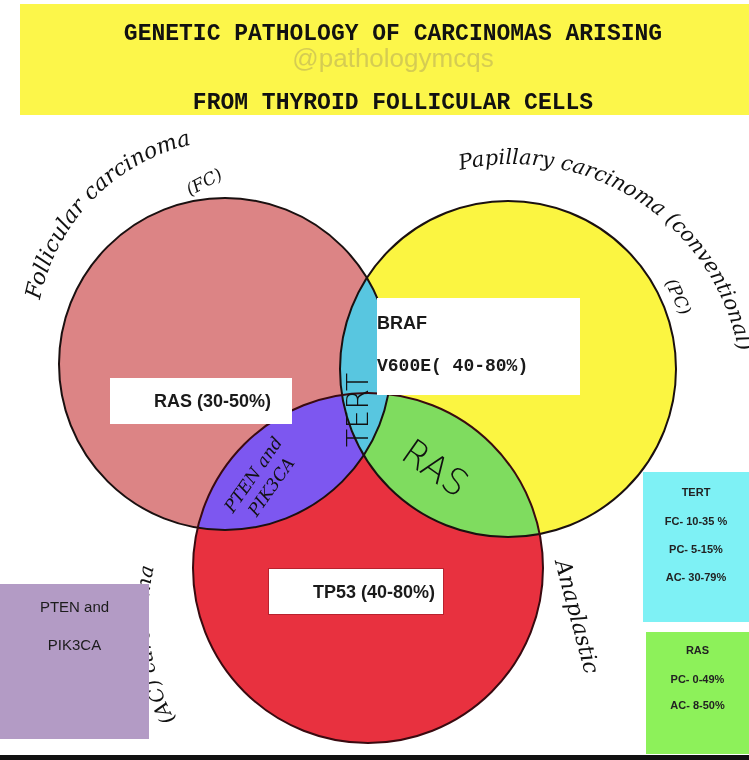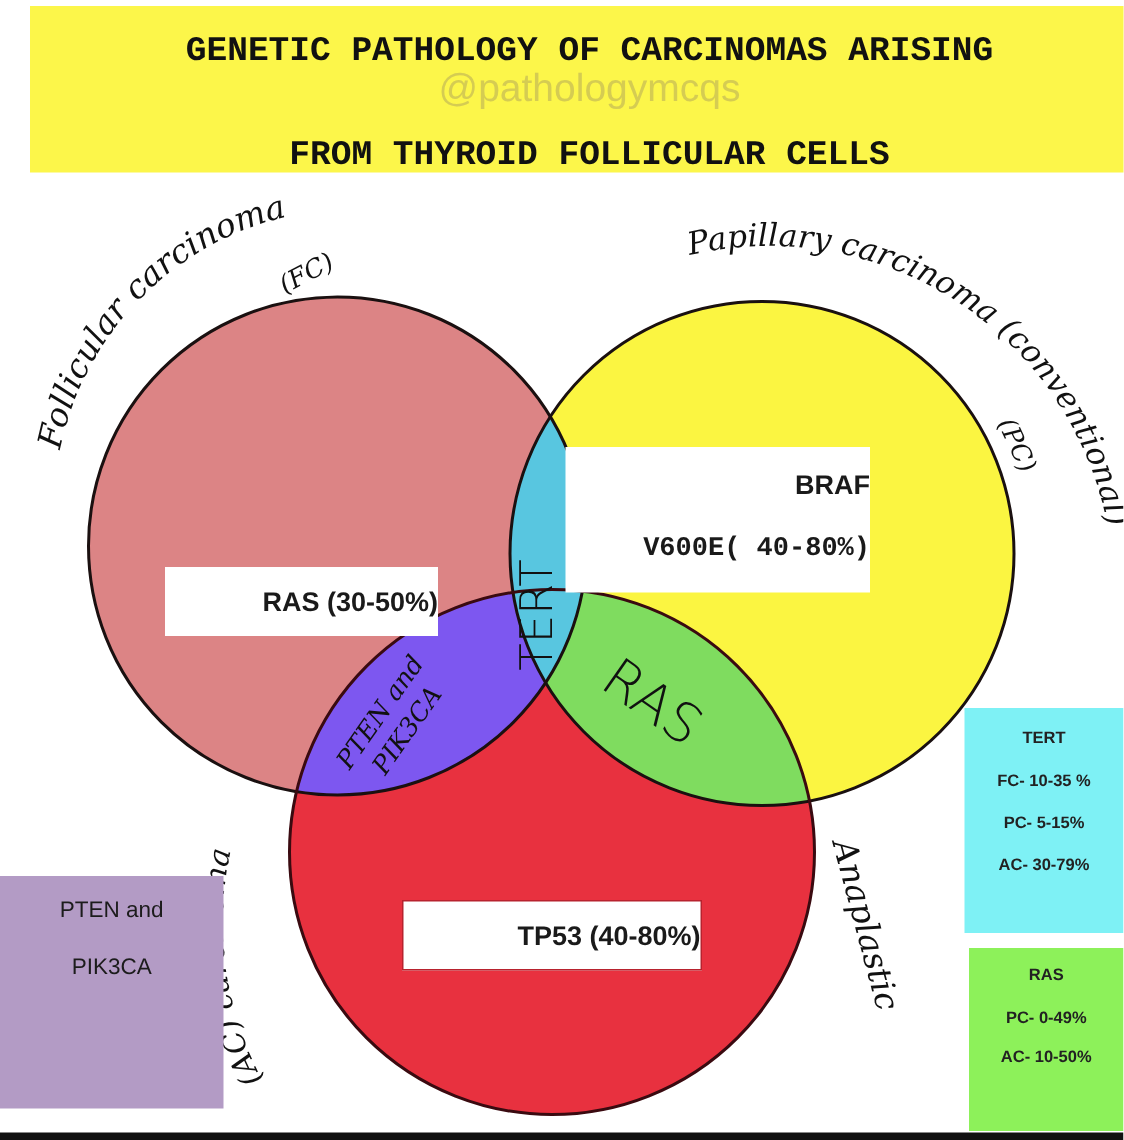--- a/index.html
+++ b/index.html
@@ -16,27 +16,28 @@
   .banner .l1 { top: 17px; }
   .banner .l2 { top: 86px; }
   .banner .watermark {
     position: absolute; left: 0; right: 0; top: 39px; text-align: center;
     font-family: "Liberation Sans", sans-serif; font-size: 26px; color: rgba(180,170,90,0.55);
   }
   svg.venn { position: absolute; left: 0; top: 0; }
   .box {
     position: absolute; background: #ffffff; box-sizing: border-box;
     font-family: "Liberation Sans", sans-serif; font-weight: bold; color: #1a1a1a;
-    text-align: right;
+    text-align: left;
+    padding-left: 44px;
   }
   .box-ras { left: 110px; top: 332px; width: 182px; height: 46px; font-size: 18px; line-height: 46px; margin-top: 46px; }
   .box-braf { left: 377px; top: 298px; width: 203px; height: 97px; font-size: 18px; }
   .box-braf .b1 { position: absolute; left: 0; right: 0; top: 15px; }
   .box-braf .b2 { position: absolute; left: 0; right: 0; top: 58px; font-family: Liberation Mono, monospace; }
-  .box-tp53 { left: 268px; top: 568px; width: 200px; height: 47px; font-size: 18px; line-height: 47px; border: 1px solid #b8222e; margin-top: 32px; }
+  .box-tp53 { left: 268px; top: 568px; width: 176px; height: 47px; font-size: 18px; line-height: 47px; border: 1px solid #b8222e; }
   .side {
     position: absolute; box-sizing: border-box; text-align: center;
     font-family: "Liberation Sans", sans-serif; font-weight: bold; color: #222;
   }
   .side-tert { left: 643px; top: 472px; width: 106px; height: 150px; background: #7ef1f5; font-size: 11px; }
   .side-ras { left: 646px; top: 632px; width: 103px; height: 122px; background: #8df15a; font-size: 11px; }
   .side-pten { left: 0; top: 584px; width: 149px; height: 155px; background: #b39bc5; font-size: 15px; font-weight: normal; color: #1c1c1c; }
   .side .row { position: absolute; left: 0; right: 0; }
   .hand {
     font-family: "DejaVu Serif", serif; font-style: italic; fill: #111;
@@ -124,21 +125,21 @@
 <div class="side side-tert" style="background: rgb(126, 241, 245);">
   <div class="row" style="top:14px">TERT</div>
   <div class="row" style="top:43px">FC- 10-35 %</div>
   <div class="row" style="top:71px">PC- 5-15%</div>
   <div class="row" style="top:99px">AC- 30-79%</div>
 </div>
 
 <div class="side side-ras" style="background: rgb(141, 241, 90);">
   <div class="row" style="top:12px">RAS</div>
   <div class="row" style="top:41px">PC- 0-49%</div>
-  <div class="row" style="top:67px">AC- 10-50%</div>
+  <div class="row" style="top:67px">AC- 8-50%</div>
 </div>
 
 <div class="side side-pten" style="background: rgb(179, 155, 197);">
   <div class="row" style="top:14px">PTEN and</div>
   <div class="row" style="top:52px">PIK3CA</div>
 </div>
 
 <div class="bottom-bar"></div>
 
 </body></html>

